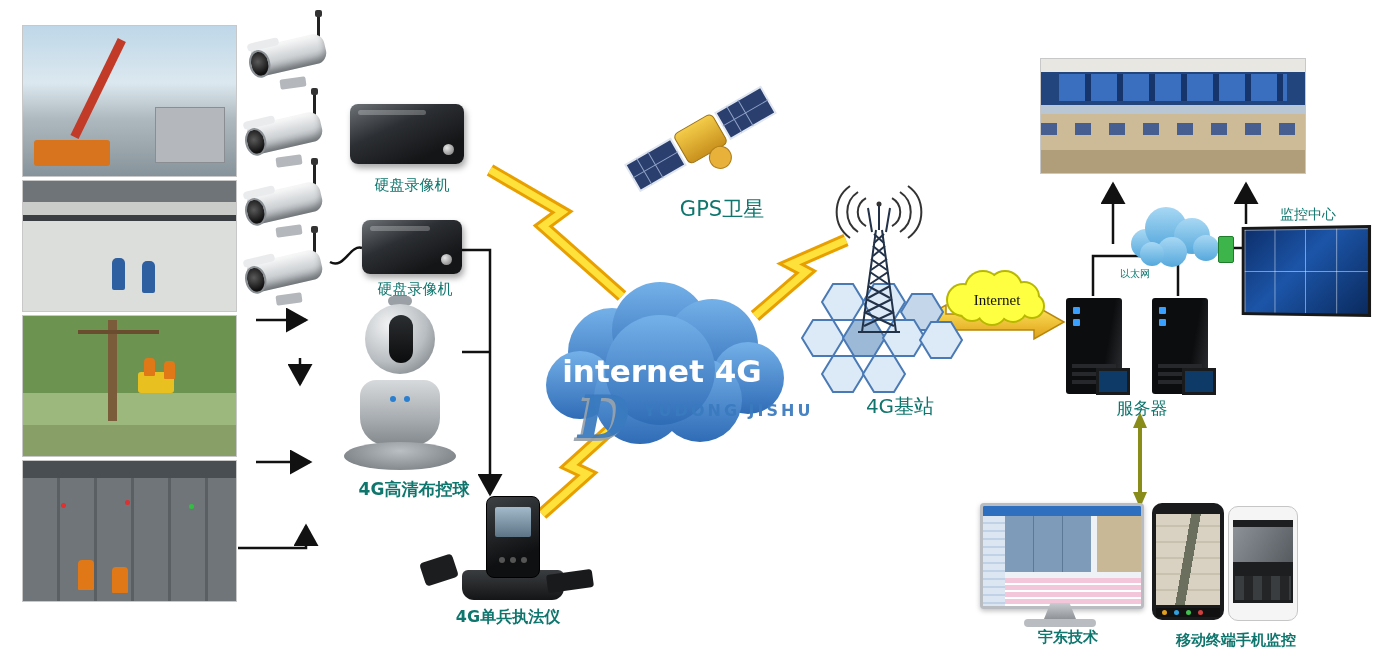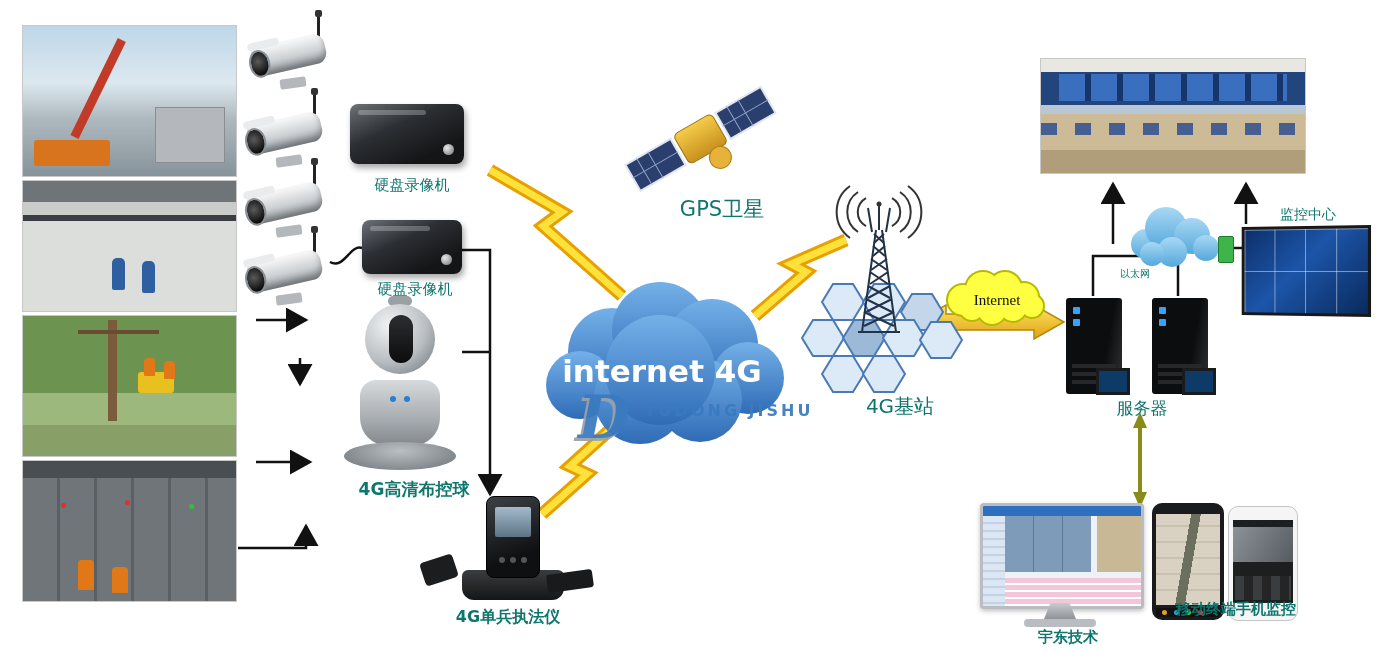--- a/index.html
+++ b/index.html
@@ -149,21 +149,21 @@
   .lbl-dvr1{left:352px;top:176px;width:120px;font-size:15px;}
   .lbl-dvr2{left:355px;top:280px;width:120px;font-size:15px;}
   .lbl-ptz{left:328px;top:479px;width:172px;font-size:17px;}
   .lbl-bodycam{left:424px;top:607px;width:168px;font-size:16px;}
   .lbl-gps{left:652px;top:197px;width:140px;font-size:21px;}
   .lbl-basestation{left:845px;top:394px;width:110px;font-size:20px;}
   .lbl-server{left:1094px;top:398px;width:96px;font-size:17px;}
   .lbl-ethernet{left:1099px;top:268px;width:72px;font-size:10px;}
   .lbl-center{left:1266px;top:206px;width:84px;font-size:14px;}
   .lbl-pc{left:1010px;top:628px;width:116px;font-size:15px;}
-  .lbl-mobile{left:1148px;top:600px;width:176px;font-size:15px;text-align:center;}
+  .lbl-mobile{left:1148px;top:631px;width:176px;font-size:15px;text-align:center;}
   
   .overlay{position:absolute;left:0;top:0;z-index:2;pointer-events:none;}
 </style>
 </head>
 <body>
 
 <div class="canvas">
 
   <div class="photo photo1">
     <div class="p1-equip"></div>

